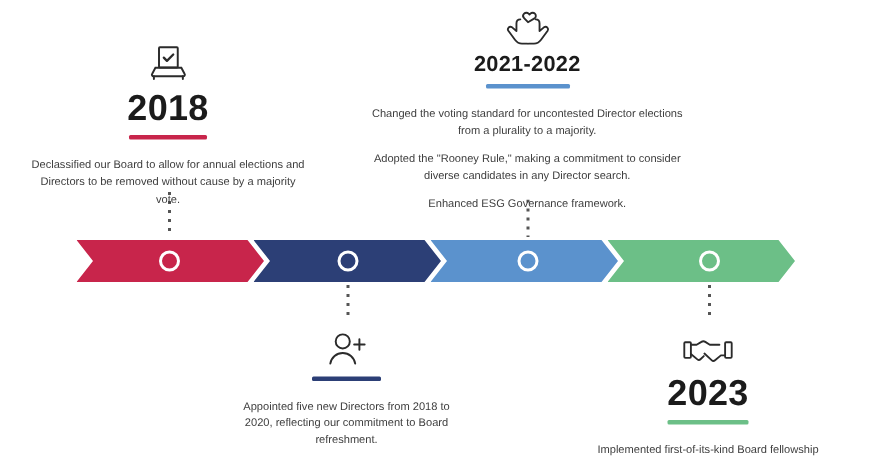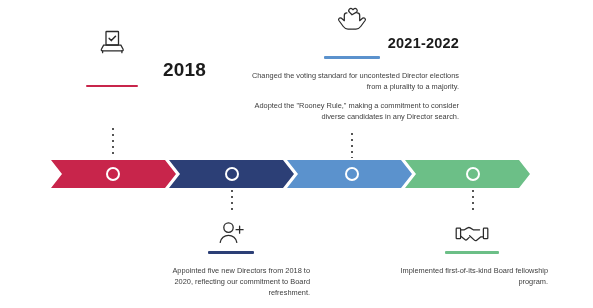--- a/index.html
+++ b/index.html
@@ -33,25 +33,25 @@
   }
 
   
   .dots {
     position: absolute; width: 2px;
     background-image: linear-gradient(to bottom, #555 0 2px, transparent 2px 6px);
     background-size: 2px 6px;
   }
 
   
-  .node { position: absolute; text-align: right; }
+  .node { position: absolute; text-align: center; }
   .icon { height: 30px; display: flex; align-items: flex-end; justify-content: center; margin-bottom: 4px; }
   .icon svg { display: block; }
   .year {
-    font-size: 19px; font-weight: bold; color: #1b1b1b;
+    font-size: 24px; font-weight: bold; color: #1b1b1b;
     letter-spacing: 0.2px; line-height: 1.05;
   }
   .year.small { font-size: 14.5px; }
   .rule { height: 2.5px; margin: 5px auto 8px; border-radius: 1px; }
   .body { font-size: 7.4px; line-height: 1.55; color: #3d3d3d; margin-top: 11px; }
   .body p + p { margin-top: 7px; }
 </style>
 </head>
 <body>
 
@@ -80,20 +80,23 @@
     <div class="icon">
       <svg width="32" height="26" viewBox="0 0 32 26" fill="none" stroke="#2b2b2b" stroke-width="1.3">
         <rect x="10" y="1.5" width="12.5" height="13.5" rx="0.6"></rect>
         <path d="M13.2 8.4l2.1 2.2 4.2-4.3" stroke-width="1.5" stroke-linecap="round" stroke-linejoin="round"></path>
         <path d="M7.6 15.2h17.3l2.2 4.1a1 1 0 01-.9 1.5H6.3a1 1 0 01-.9-1.5z"></path>
         <path d="M6.6 20.8v1.9M25.9 20.8v1.9" stroke-linecap="round"></path>
       </svg>
     </div>
     <div class="year">2018</div>
     <div class="rule" style="width:52px; background:#c8254b;"></div>
+    <div class="body">
+      <p>Declassified our Board to allow for annual elections and Directors to be removed without cause by a majority vote.</p>
+    </div>
   </div>
 
   <div class="node" style="left:152px; top:216px; width:158px;">
     <div class="icon">
       <svg width="34" height="25" viewBox="0 0 34 25" fill="none" stroke="#2b2b2b" stroke-width="1.3">
         <circle cx="14.5" cy="6.6" r="4.7"></circle>
         <path d="M6.2 21.4a8.4 8.4 0 0116.6 0" stroke-linecap="round"></path>
         <path d="M25.6 5.2v7M22.1 8.7h7" stroke-linecap="round"></path>
       </svg>
     </div>
@@ -109,32 +112,34 @@
         <path d="M18 9.8l-2.6-2.7a2.1 2.1 0 113-3l.6.6.6-.6a2.1 2.1 0 113 3z" stroke-linejoin="round"></path>
         <path d="M12.9 7.9c-1.7 0-2.6 1.1-2.6 2.7v5.1l-3.1-2.6a1.7 1.7 0 00-2.3 2.4l4.4 6c1.1 1.5 2.6 2.6 4.7 2.6h3.6" stroke-linecap="round" stroke-linejoin="round"></path>
         <path d="M23.1 7.9c1.7 0 2.6 1.1 2.6 2.7v5.1l3.1-2.6a1.7 1.7 0 012.3 2.4l-4.4 6c-1.1 1.5-2.6 2.6-4.7 2.6h-3.6" stroke-linecap="round" stroke-linejoin="round"></path>
       </svg>
     </div>
     <div class="year small">2021-2022</div>
     <div class="rule" style="width:56px; background:#5b92cd;"></div>
     <div class="body">
       <p>Changed the voting standard for uncontested Director elections from a plurality to a majority.</p>
       <p>Adopted the "Rooney Rule," making a commitment to consider diverse candidates in any Director search.</p>
+      <p>Enhanced ESG Governance framework.</p>
     </div>
   </div>
 
   <div class="node" style="left:396px; top:216px; width:152px;">
     <div class="icon">
       <svg width="38" height="24" viewBox="0 0 38 24" fill="none" stroke="#2b2b2b" stroke-width="1.25">
         <rect x="3.2" y="6.2" width="4.4" height="10.4" rx="0.7"></rect>
         <rect x="30.4" y="6.2" width="4.4" height="10.4" rx="0.7"></rect>
         <path d="M7.8 7.8h3.6l3.2-1.9c.8-.5 1.8-.5 2.6 0l3 1.9h6.4" stroke-linecap="round" stroke-linejoin="round"></path>
         <path d="M30.2 14.9h-2.6l-3.9 3.3c-.7.6-1.7.5-2.3-.1l-4.8-4.4" stroke-linecap="round" stroke-linejoin="round"></path>
         <path d="M7.8 14.2l4.1 3.4c.6.5 1.5.5 2.1-.1l2.2-2.1" stroke-linecap="round" stroke-linejoin="round"></path>
       </svg>
     </div>
+    <div class="year">2023</div>
     <div class="rule" style="width:54px; background:#6cbf87;"></div>
     <div class="body">
       <p>Implemented first-of-its-kind Board fellowship program.</p>
     </div>
   </div>
 
 </div>
 
 </body></html>

